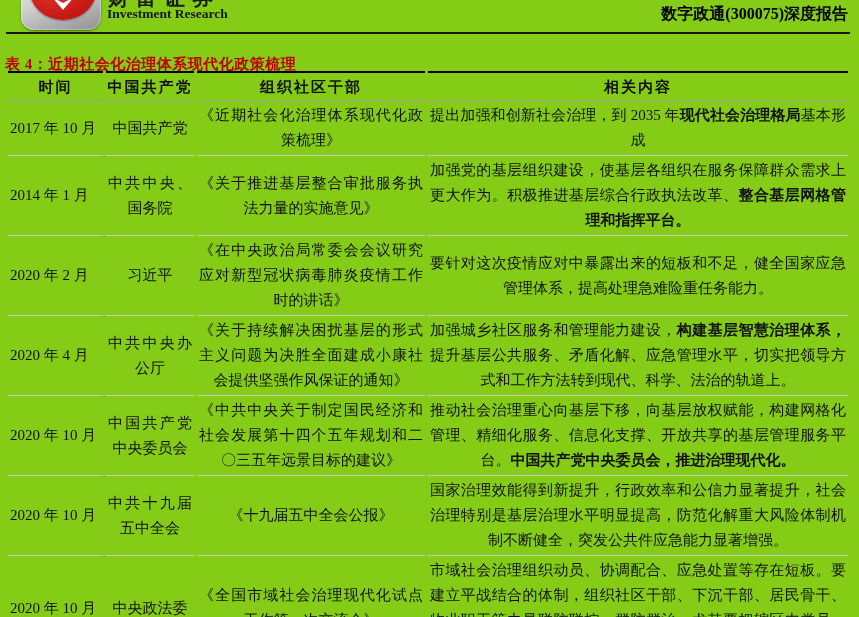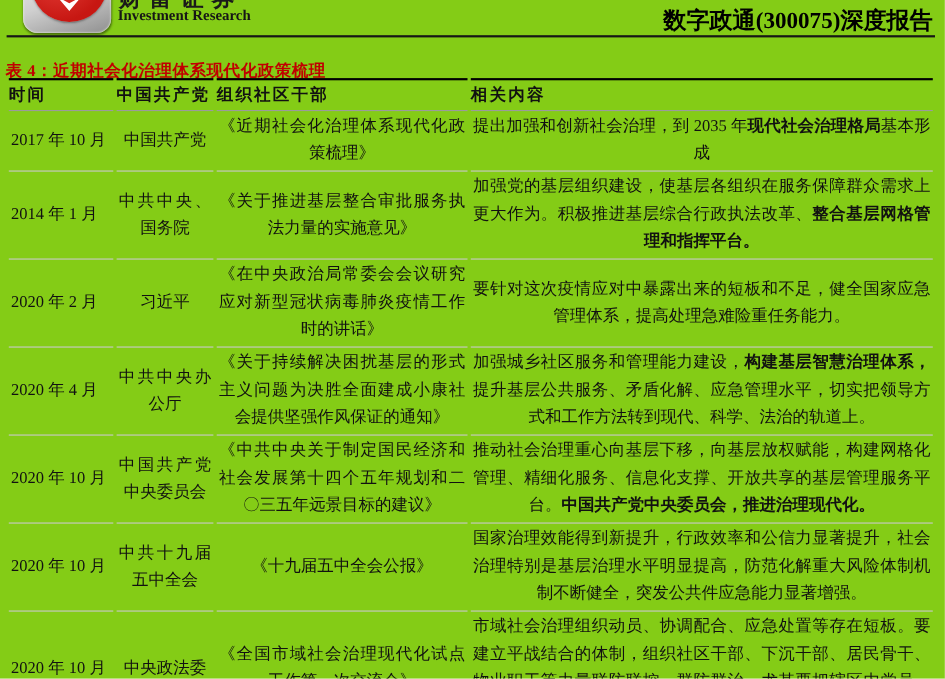--- a/index.html
+++ b/index.html
@@ -39,21 +39,21 @@
     white-space: nowrap;
   }
   .brand-en {
     position: absolute; left: 107px; top: 6px;
     font-size: 13.5px; font-weight: bold; color: #161616;
     font-family: "Liberation Serif", serif;
     white-space: nowrap;
   }
   .report-title {
     position: absolute; right: 11px; top: 4px;
-    font-size: 21px; font-weight: bold; color: #000;
+    font-size: 16px; font-weight: bold; color: #000;
     white-space: nowrap;
   }
 
   
   .table-title {
     position: absolute; top: 55px; left: 5px;
     font-size: 15px; font-weight: bold; color: var(--accent, #c00000);
     letter-spacing: 0.5px;
     white-space: nowrap;
   }
@@ -64,21 +64,21 @@
     width: 846px;
     border-collapse: separate;
     border-spacing: 3px 0;
     table-layout: fixed;
     font-size: 15px;
   }
   .policy-table th {
     border-top: 2px solid #000;
     border-bottom: 1px solid #9b9b9b;
     font-weight: bold;
-    text-align: left;
+    text-align: center;
     padding: 3px 0 2px 0;
     line-height: 22px;
     letter-spacing: 2px;
   }
   .policy-table td {
     border-bottom: 1px solid #c9c9c9;
     vertical-align: middle;
     padding: 2px 2px;
     line-height: 25px;
   }

